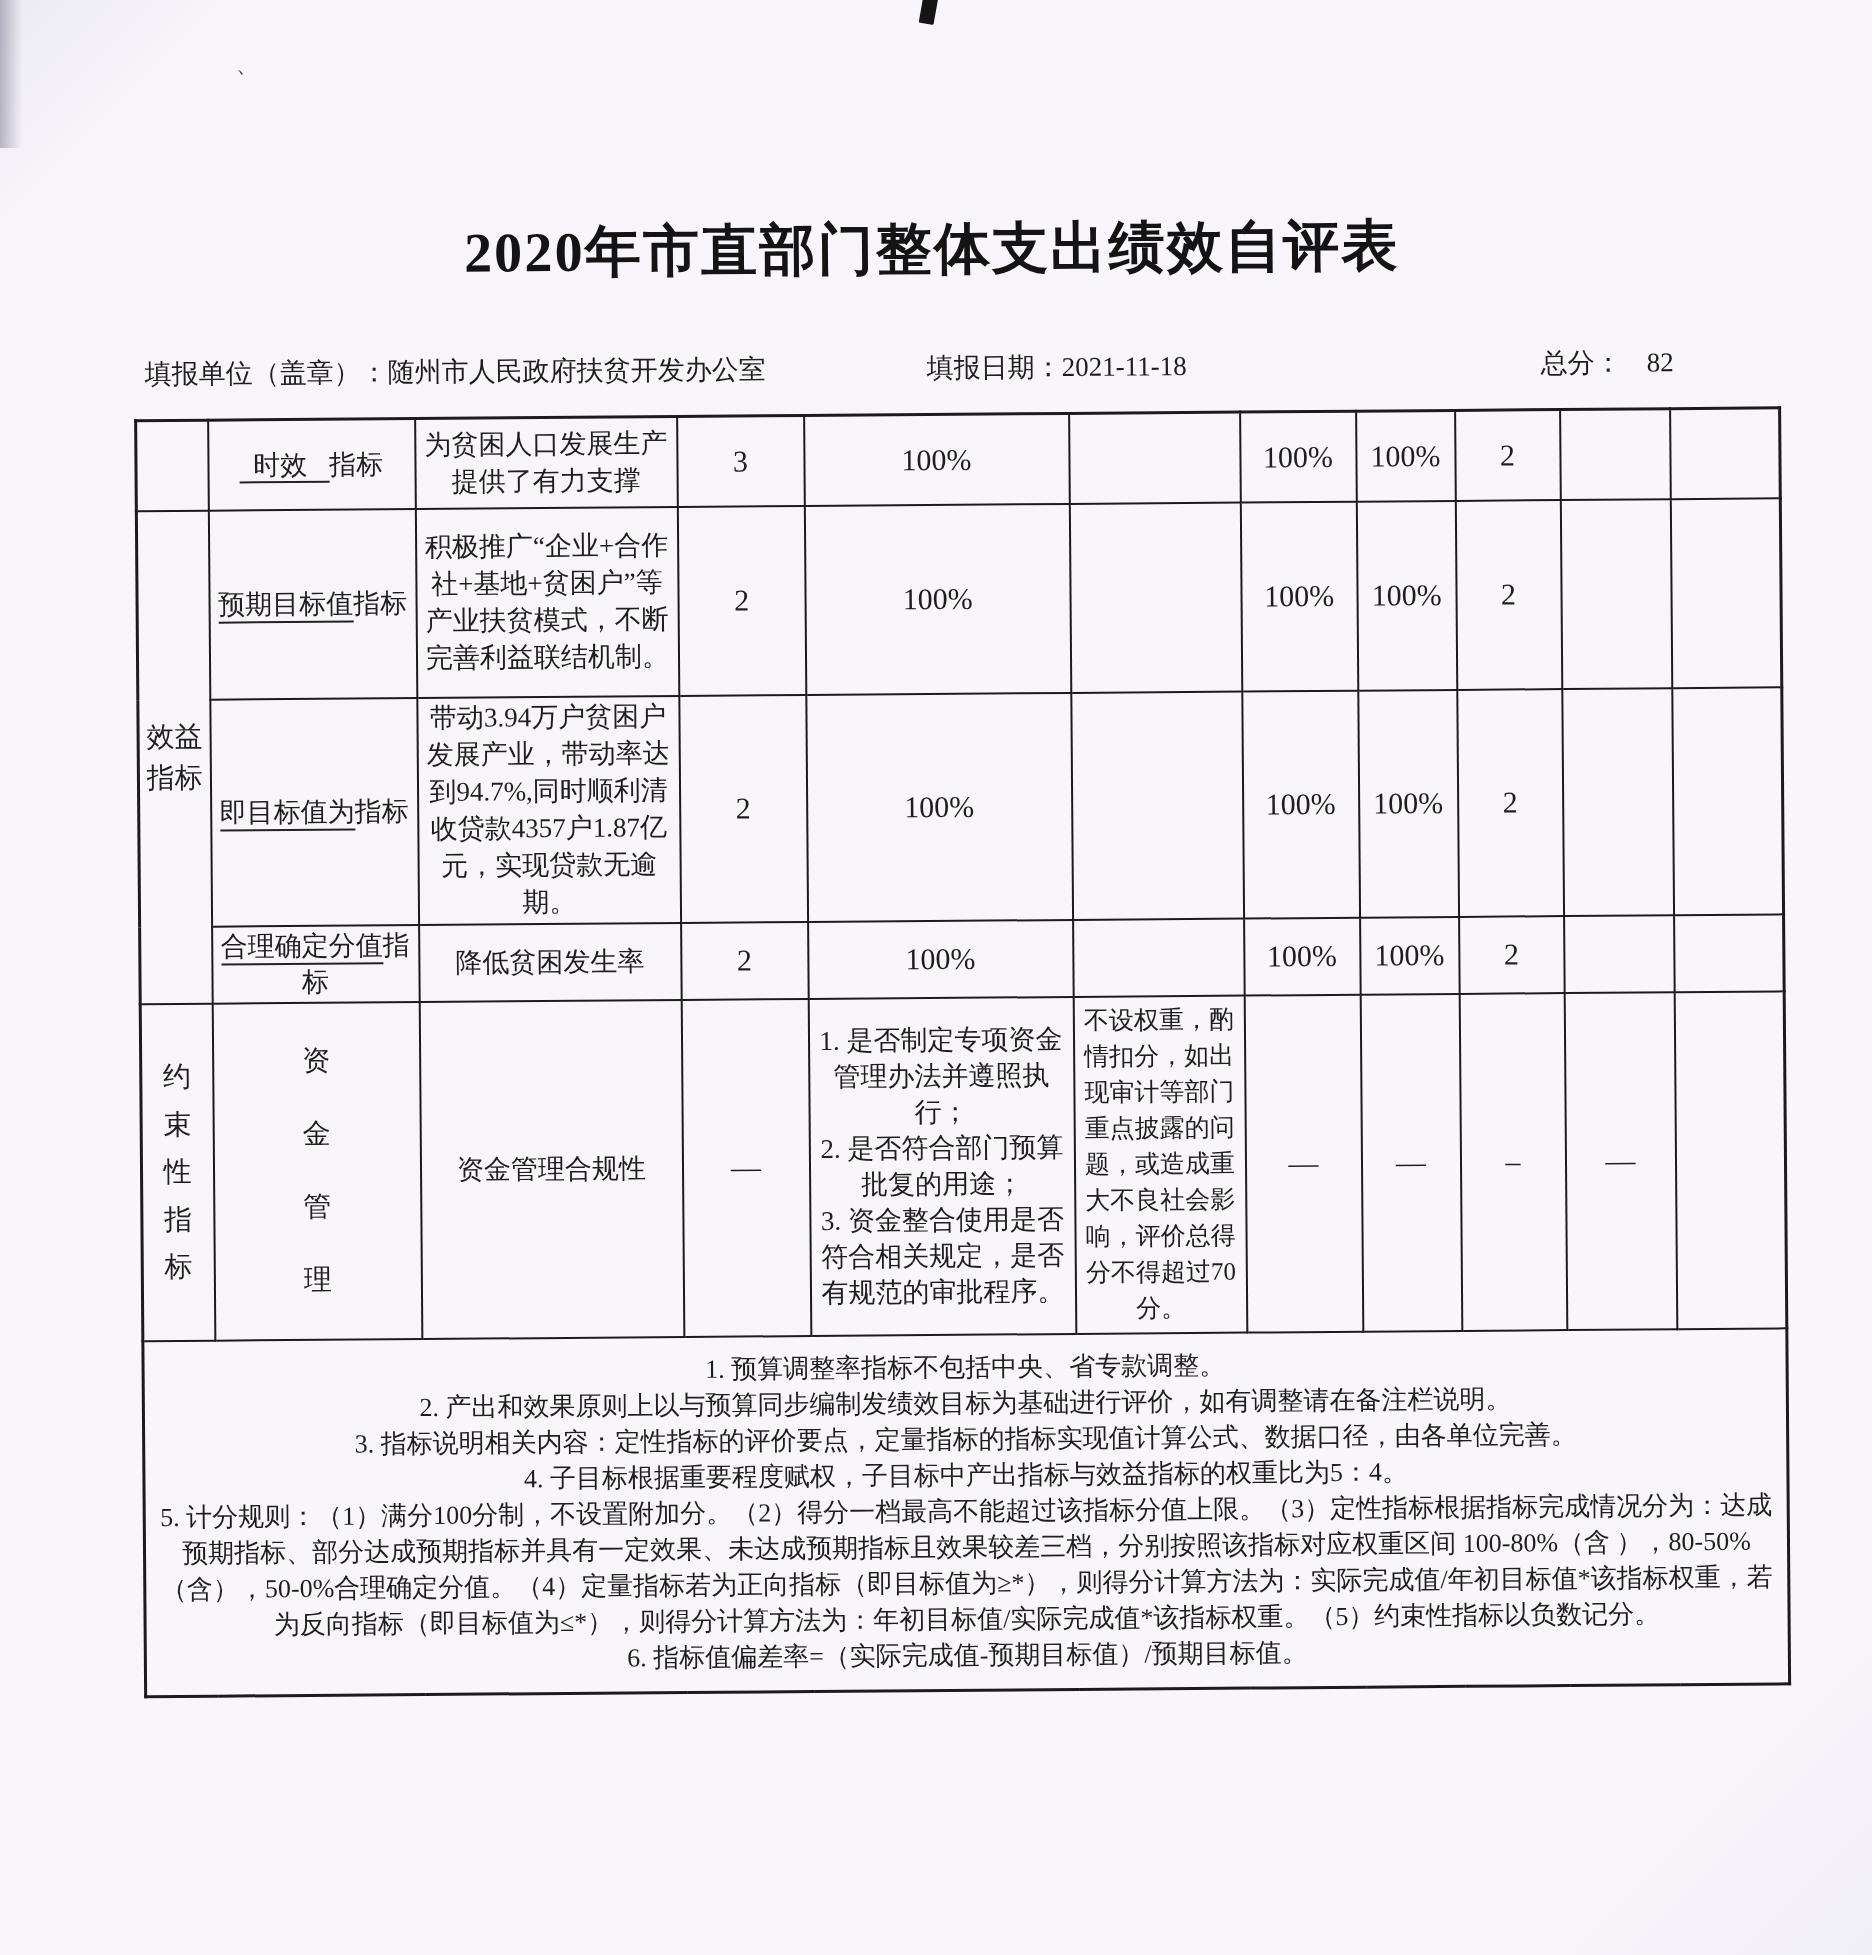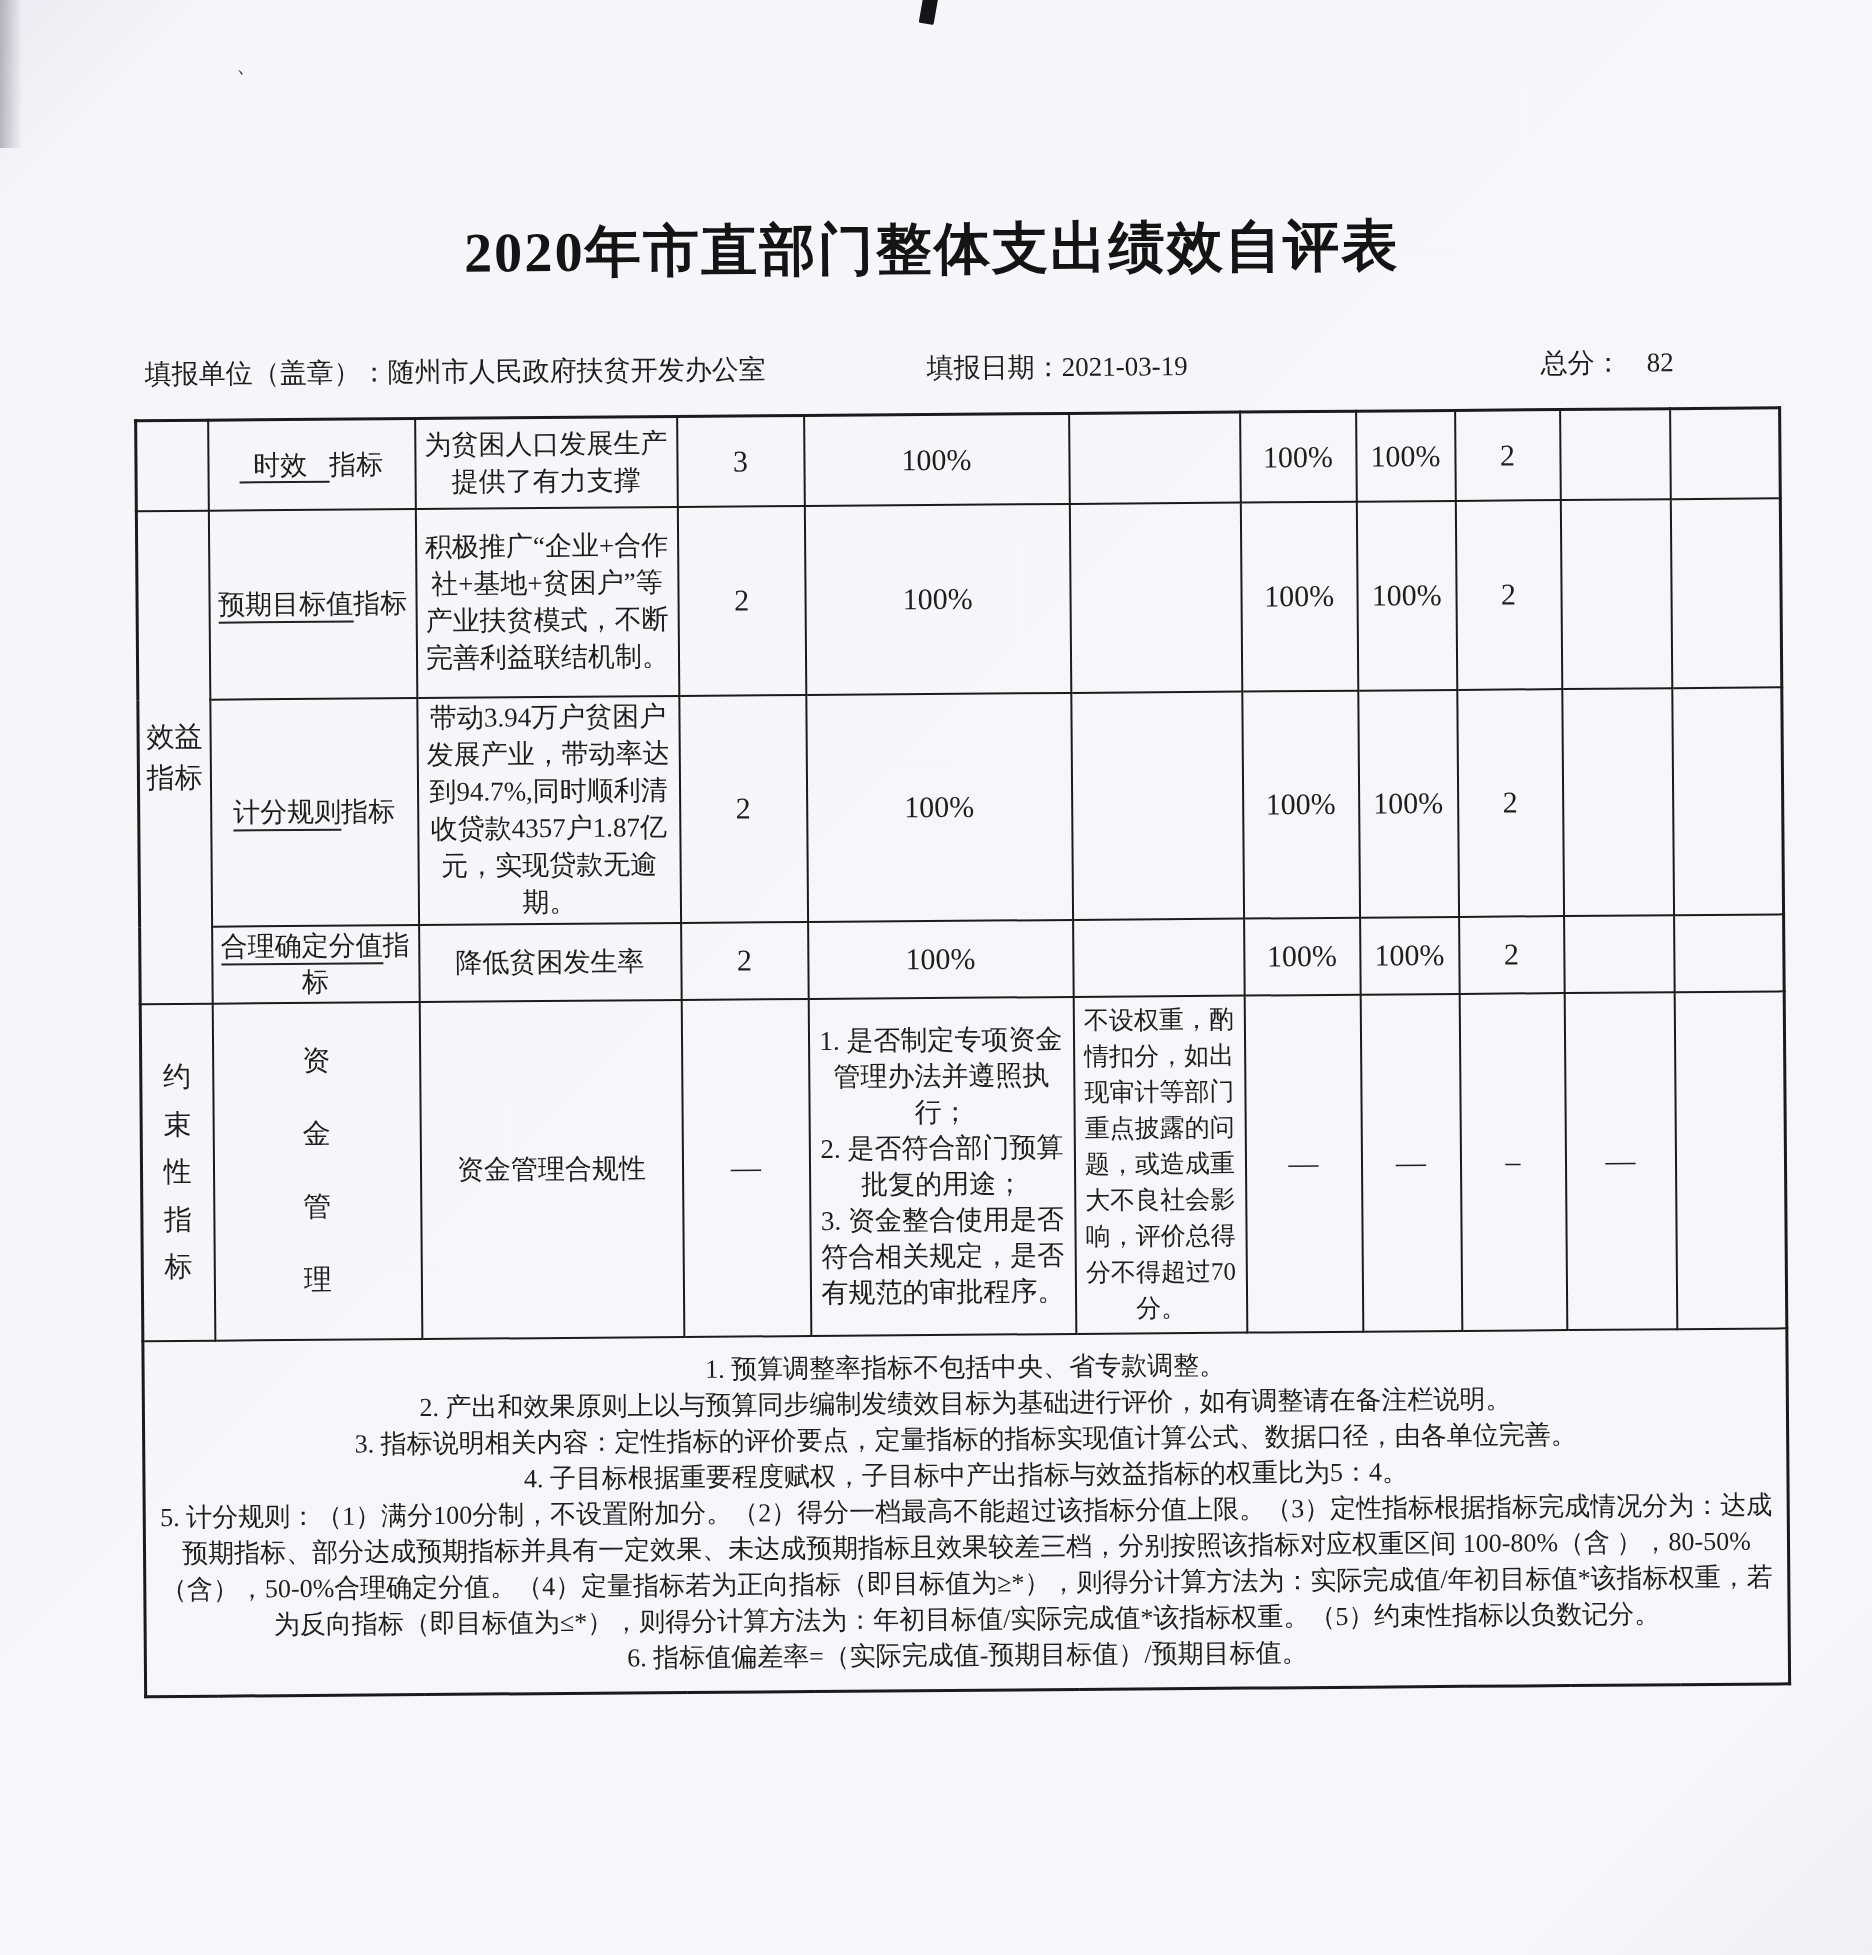--- a/index.html
+++ b/index.html
@@ -108,21 +108,21 @@
   <div class="edge-smudge"></div>
   <div class="artifact-top"></div>
   <div class="artifact-comma">、</div>
 
   <div class="sheet">
 
     <div class="title">2020年市直部门整体支出绩效自评表</div>
 
     <div class="meta">
       <span class="m-unit"><span>填报单位（盖章）：</span><span>随州市人民政府扶贫开发办公室</span></span>
-      <span class="m-date"><span>填报日期：</span><span>2021-03-19</span></span>
+      <span class="m-date"><span>填报日期：</span><span>2021-11-18</span></span>
       <span class="m-score"><span>总分：</span><span class="gap"></span><span>82</span></span>
     </div>
 
     <table class="selftable">
       <colgroup>
         <col style="width:72px">
           <col style="width:207px">
           <col style="width:262px">
         <col style="width:127px">
           <col style="width:265px">
@@ -158,21 +158,21 @@
         <td class="num">100%</td>
         <td></td>
         <td class="num">100%</td>
         <td class="num">100%</td>
         <td class="num">2</td>
         <td></td>
         <td></td>
       </tr>
 
       <tr style="height:224px">
-        <td class="name-cell"><span class="u">计分规则</span><span>指标</span></td>
+        <td class="name-cell"><span class="u">即目标值为</span><span>指标</span></td>
         <td class="desc">带动3.94万户贫困户发展产业，带动率达到94.7%,同时顺利清收贷款4357户1.87亿元，实现贷款无逾期。</td>
         <td class="num">2</td>
         <td class="num">100%</td>
         <td></td>
         <td class="num">100%</td>
         <td class="num">100%</td>
         <td class="num">2</td>
         <td></td>
         <td></td>
       </tr>

